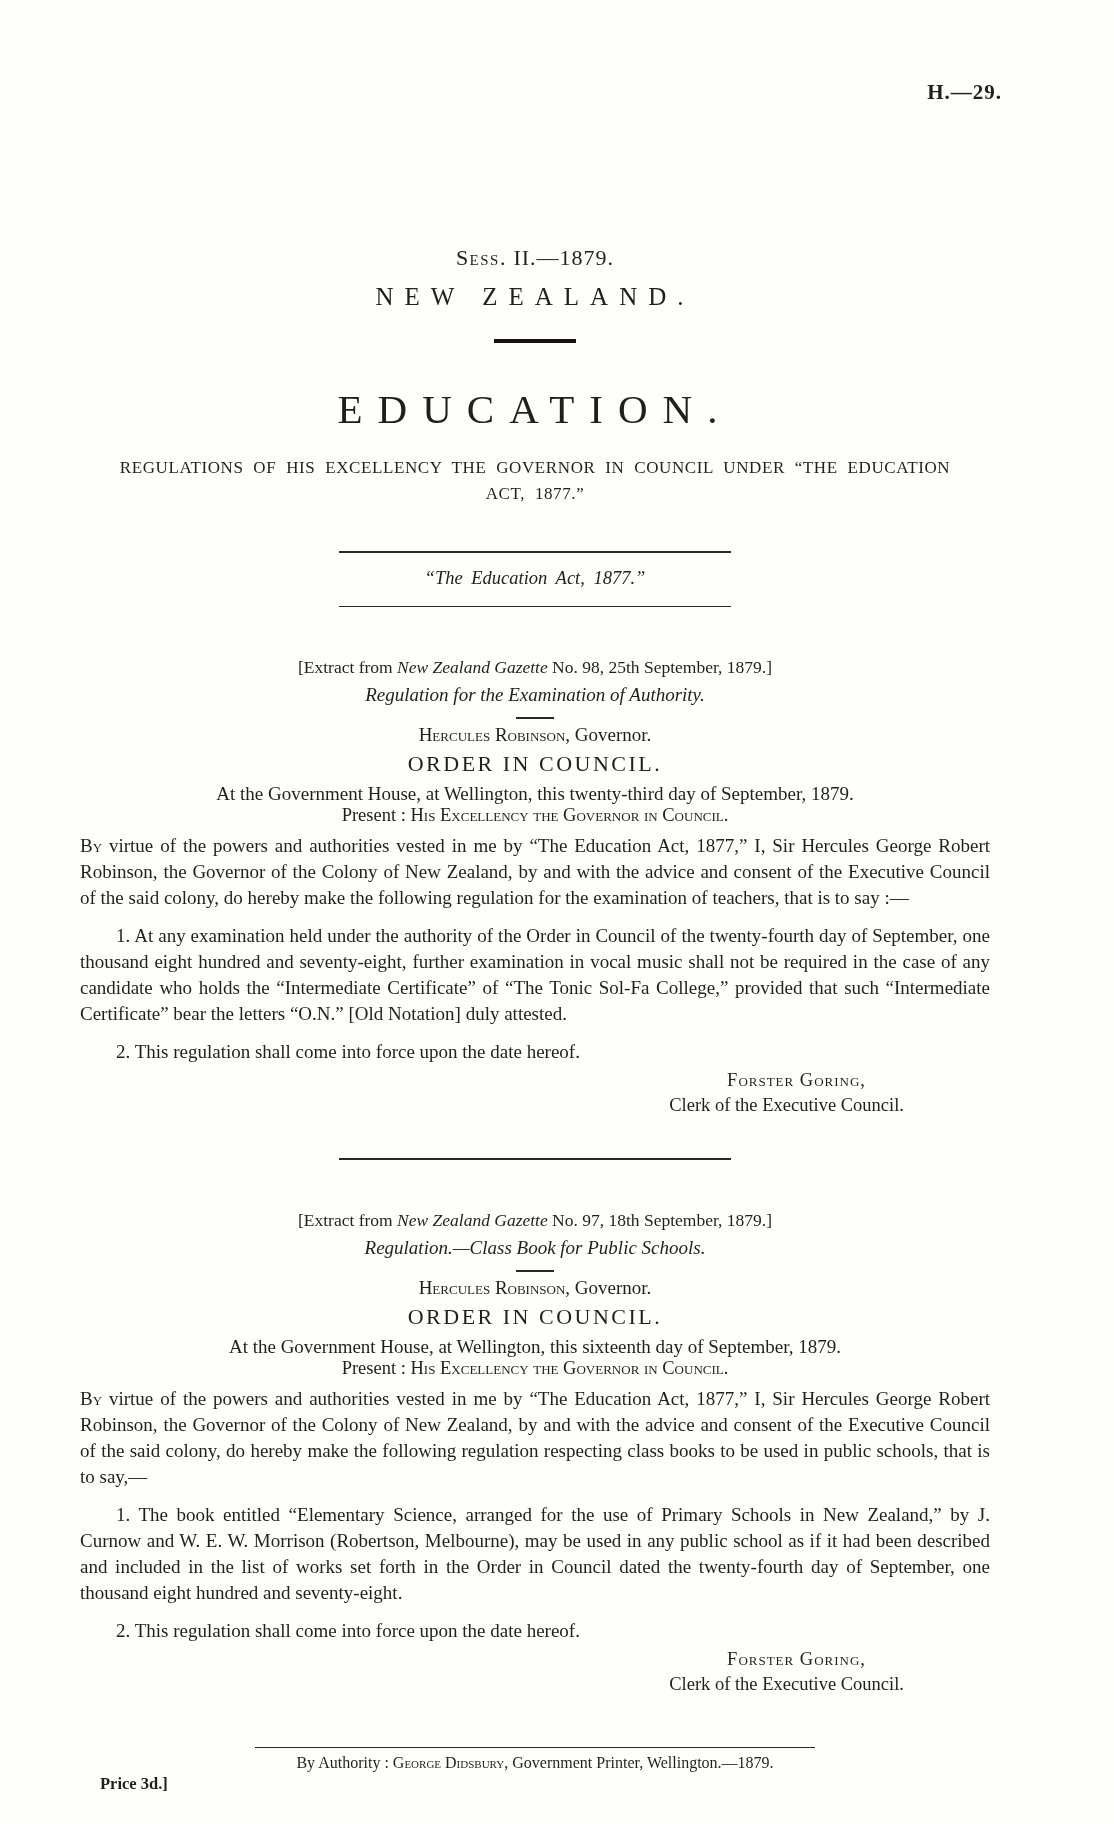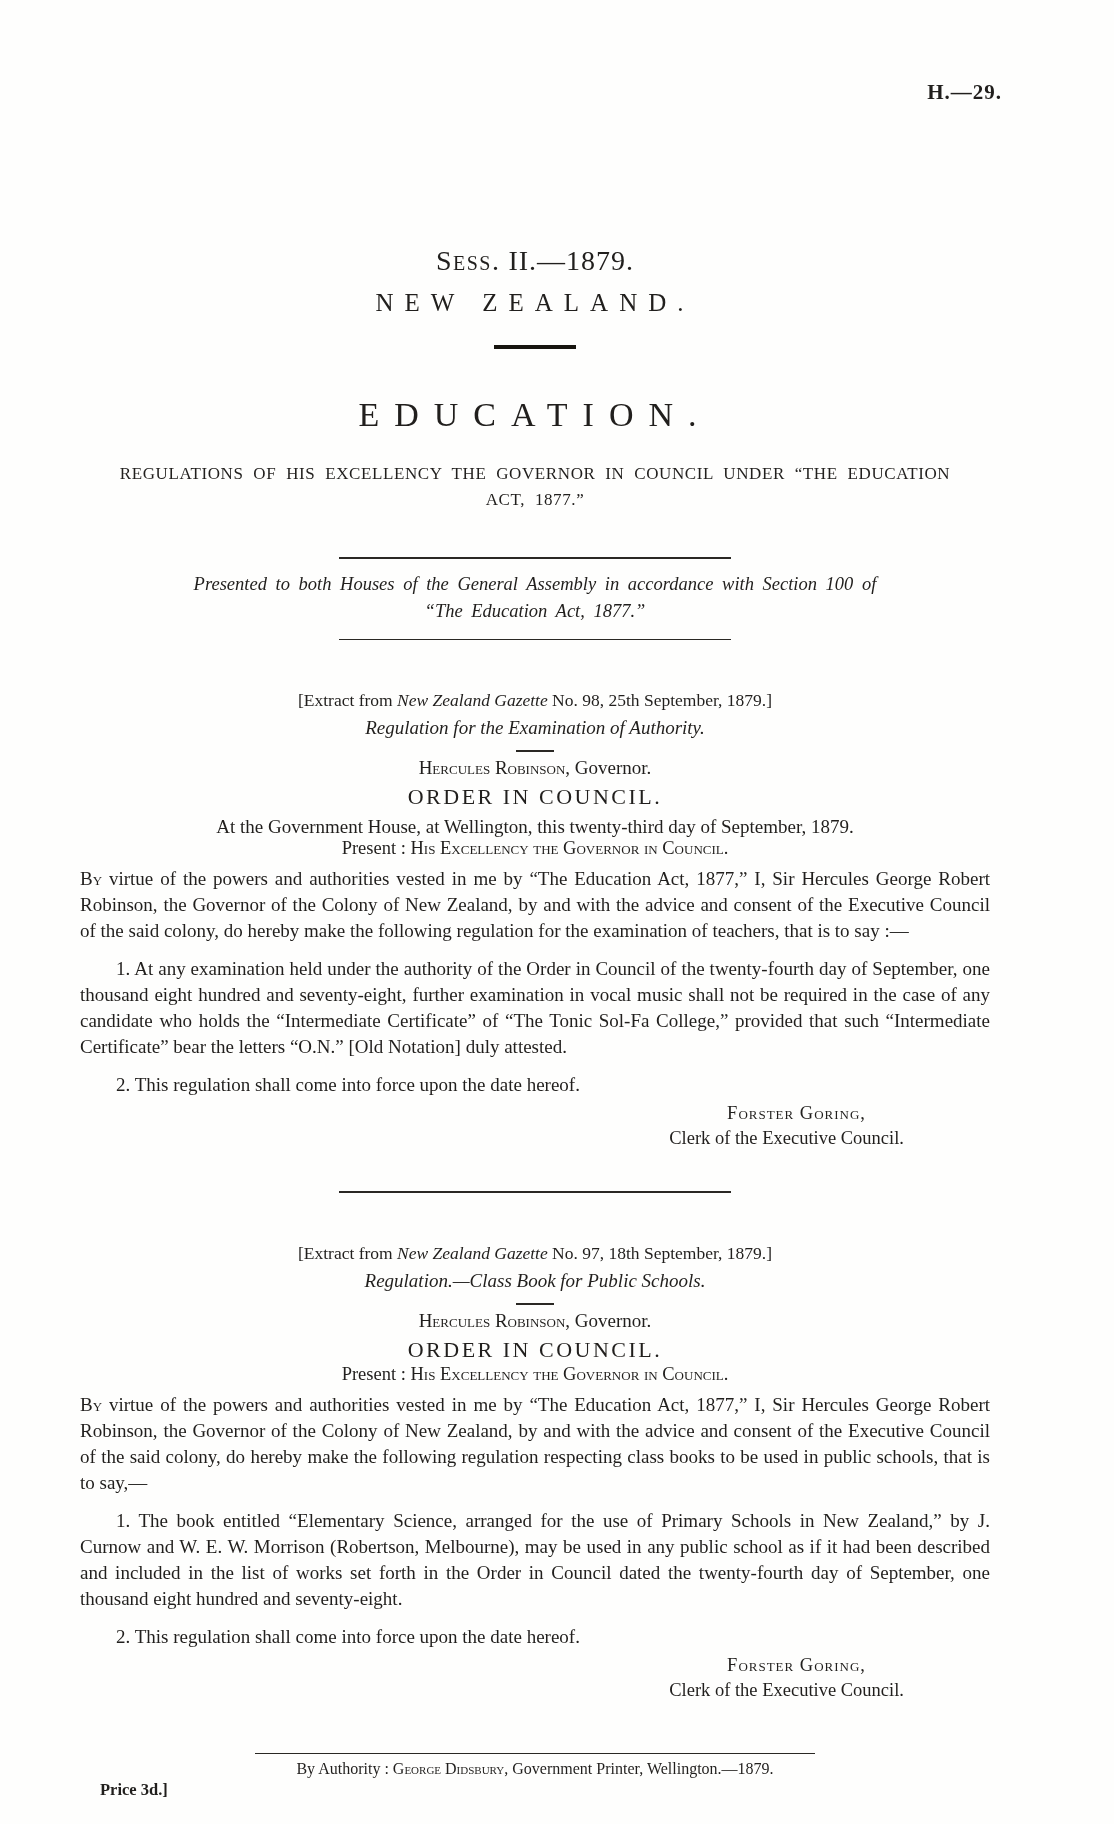--- a/index.html
+++ b/index.html
@@ -20,25 +20,25 @@
   .it { font-style: italic; }
 
   .doc-ref {
     padding-top: 80px;
     text-align: right;
     margin-right: 112px;
     font-size: 21px;
     font-weight: bold;
     letter-spacing: 1px;
   }
-  .session { margin-top: 140px; font-size: 28px; letter-spacing: 1px; }
+  .session { margin-top: 140px; font-size: 22px; letter-spacing: 1px; }
   .session .sc { letter-spacing: 1.5px; }
   .country { margin-top: 10px; font-size: 25px; letter-spacing: 11px; line-height: 32px; text-align: center; }
   .rule-thick { width: 82px; height: 4px; background: #17150f; margin: 26px auto 0; }
-  .doc-title { margin-top: 36px; font-size: 34px; font-weight: normal; letter-spacing: 15px; line-height: 60px; }
+  .doc-title { margin-top: 36px; font-size: 41px; font-weight: normal; letter-spacing: 15px; line-height: 60px; }
   .subtitle { margin-top: 16px; font-size: 17px; letter-spacing: 0.6px; word-spacing: 5px; line-height: 26px; }
   .hairline { height: 1.6px; background: #2a2824; margin-left: auto; margin-right: auto; }
   .rule-presented { width: 392px; margin-top: 44px; }
   .presented { margin-top: 12px; font-size: 18.5px; font-style: italic; line-height: 27px; word-spacing: 4px; }
   .rule-presented-b { width: 392px; margin-top: 14px; }
 
   .extract { margin-top: 50px; font-size: 17.5px; }
   .sec-heading { margin-top: 4px; font-size: 19px; font-style: italic; line-height: 26px; }
   .rule-short { width: 38px; height: 2px; background: #2a2824; margin: 9px auto 0; }
   .governor-line { margin-top: 5px; font-size: 19px; }
@@ -77,21 +77,20 @@
 
     <h1 class="doc-title center">EDUCATION.</h1>
 
     <div class="subtitle center">
       <div>REGULATIONS OF HIS EXCELLENCY THE GOVERNOR IN COUNCIL UNDER “THE EDUCATION</div>
       <div>ACT, 1877.”</div>
     </div>
 
     <div class="hairline rule-presented"></div>
     <div class="presented center">
-      <div>Presented to both Houses of the General Assembly in accordance with Section 100 of</div>
       <div>“The Education Act, 1877.”</div>
     </div>
     <div class="hairline rule-presented-b"></div>
 
     <section>
       <div class="extract center"><span>[Extract from </span><span class="it">New Zealand Gazette</span><span> No. 98, 25th September, 1879.]</span></div>
 
       <div class="sec-heading center">Regulation for the Examination of Authority.</div>
       <div class="rule-short"></div>
 
@@ -119,20 +118,21 @@
     <section>
       <div class="extract center"><span>[Extract from </span><span class="it">New Zealand Gazette</span><span> No. 97, 18th September, 1879.]</span></div>
 
       <div class="sec-heading center">Regulation.—Class Book for Public Schools.</div>
       <div class="rule-short"></div>
 
       <div class="governor-line center"><span class="sc">Hercules Robinson</span><span>, Governor.</span></div>
 
       <div class="order-heading center">ORDER IN COUNCIL.</div>
 
+      <div class="place-line center">At the Government House, at Wellington, this sixteenth day of September, 1879.</div>
 
       <div class="present-line center"><span>Present : </span><span class="sc">His Excellency the Governor in Council.</span></div>
 
       <p class="body-para"><span class="sc">By</span><span> virtue of the powers and authorities vested in me by “The Education Act, 1877,” I, Sir Hercules George Robert Robinson, the Governor of the Colony of New Zealand, by and with the advice and consent of the Executive Council of the said colony, do hereby make the following regulation respecting class books to be used in public schools, that is to say,—</span></p>
 
       <p class="body-para numbered">1. The book entitled “Elementary Science, arranged for the use of Primary Schools in New Zealand,” by J. Curnow and W. E. W. Morrison (Robertson, Melbourne), may be used in any public school as if it had been described and included in the list of works set forth in the Order in Council dated the twenty-fourth day of September, one thousand eight hundred and seventy-eight.</p>
       <p class="body-para numbered">2. This regulation shall come into force upon the date hereof.</p>
 
       <div class="signature">
         <div class="sc name">Forster Goring,</div>

